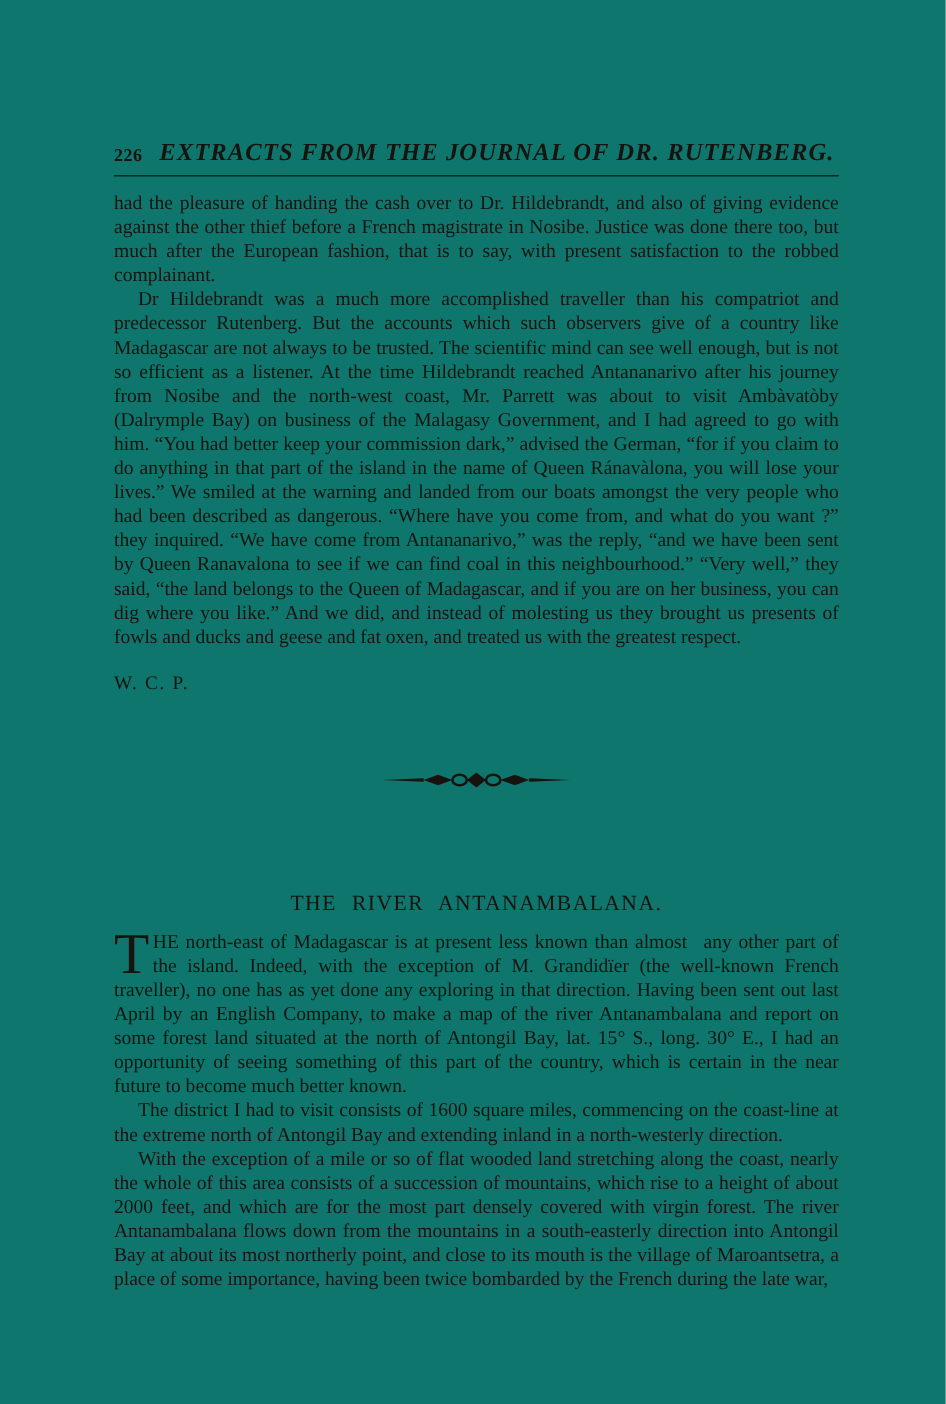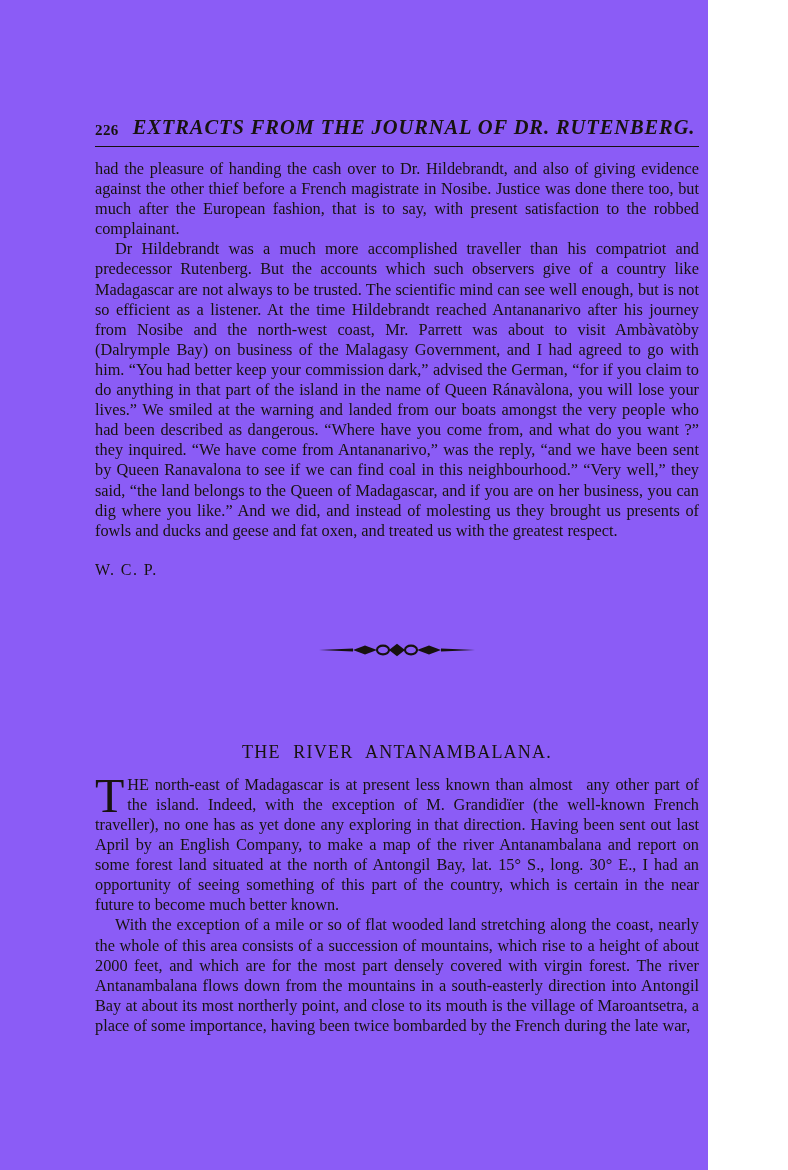--- a/index.html
+++ b/index.html
@@ -12,23 +12,23 @@
     height: 1170px;
     position: relative;
     font-family: "Liberation Serif", "DejaVu Serif", serif;
     color: #17130f;
     overflow: hidden;
   }
 
   .page {
     position: absolute;
     left: 0; top: 0;
-    width: 708px;
+    width: 788px;
     height: 1170px;
-    background: #8b5cf6;
+    background: #0f766e;
   }
 
   .content {
     position: absolute;
     left: 95px;
     top: 78px;
     width: 604px;
   }
 
   
@@ -176,17 +176,18 @@
     </div>
 
     <div class="section-title">THE RIVER ANTANAMBALANA.</div>
 
 
     <div class="dropcap-block">
       <p><span class="dropcap">T</span><span>HE north-east of Madagascar is at present less known than almost</span> <span class="lead-line2-indent">any other part of the island. Indeed, with the exception of</span> <span>M. Grandidïer (the well-known French traveller), no one has as yet done any exploring in that direction. Having been sent out last April by an English Company, to make a map of the river Antanambalana and report on some forest land situated at the north of Antongil Bay, lat. 15° S., long. 30° E., I had an opportunity of seeing something of this part of the country, which is certain in the near future to become much better known.</span></p>
     </div>
 
     <div class="body-block2">
+      <p class="indent">The district I had to visit consists of 1600 square miles, commencing on the coast-line at the extreme north of Antongil Bay and extending inland in a north-westerly direction.</p>
       <p class="indent">With the exception of a mile or so of flat wooded land stretching along the coast, nearly the whole of this area consists of a succession of mountains, which rise to a height of about 2000 feet, and which are for the most part densely covered with virgin forest. The river Antanambalana flows down from the mountains in a south-easterly direction into Antongil Bay at about its most northerly point, and close to its mouth is the village of Maroantsetra, a place of some importance, having been twice bombarded by the French during the late war,</p>
     </div>
 
   </div>
 </div>
 
 </body></html>

